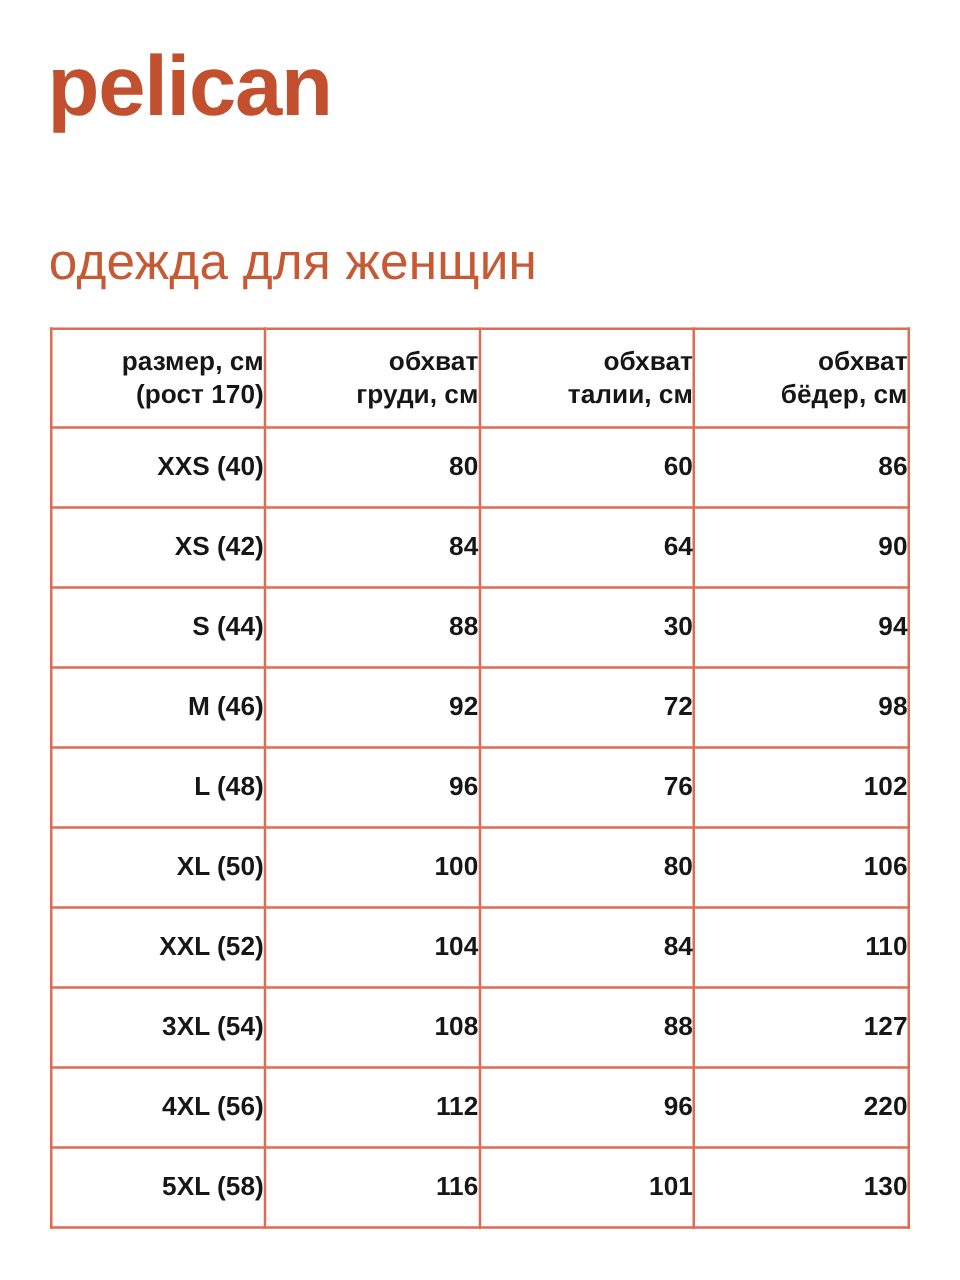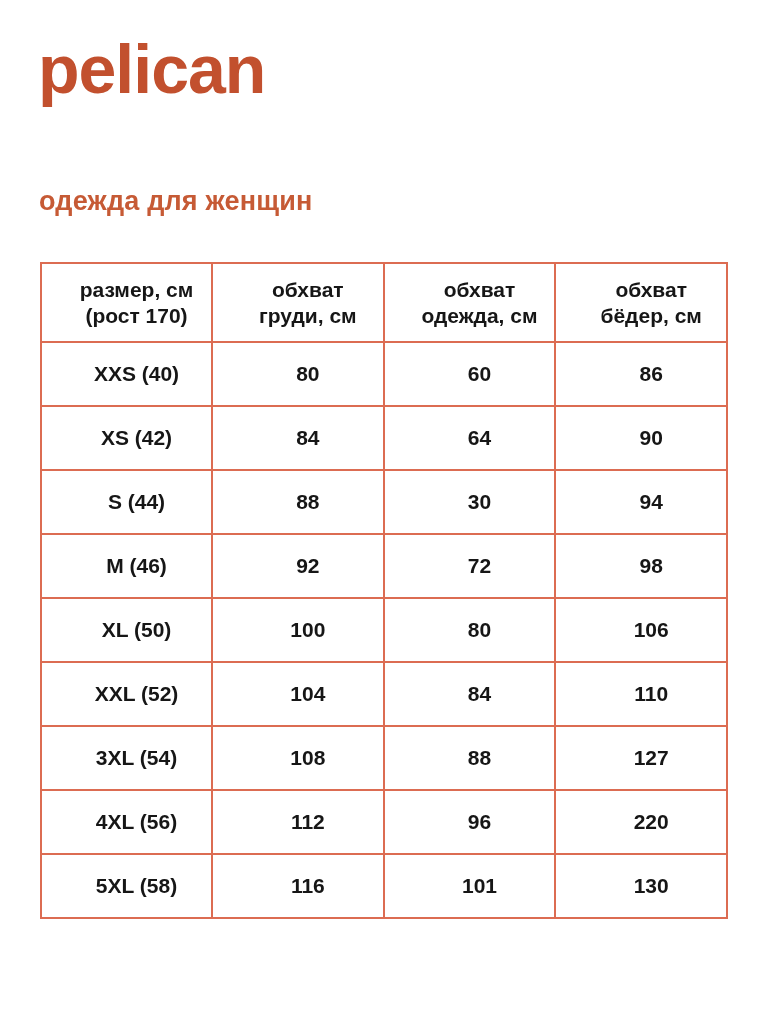--- a/index.html
+++ b/index.html
@@ -16,36 +16,36 @@
     left: 38px; top: 30px;
     font-size: 68px;
     font-weight: 800;
     letter-spacing: -1px;
     color: #c2502e;
   }
 
   .page-title {
     position: absolute;
     left: 39px; top: 186px;
-    font-size: 27px;
-    font-weight: 700;
+    font-size: 41px;
+    font-weight: 400;
     letter-spacing: 0.2px;
     color: #c65a35;
   }
 
   table.size-table {
     position: absolute;
     left: 40px; top: 262px;
     width: 688px;
     border-collapse: collapse;
     table-layout: fixed;
   }
   .size-table th, .size-table td {
     border: 2px solid #dc6c52;
-    text-align: center;
+    text-align: right;
     vertical-align: middle;
     color: #161616;
     font-weight: bold;
     background: #ffffff;
     padding-left: 20px;
   }
   .size-table th {
     height: 79px;
     font-size: 21px;
     line-height: 26px;
@@ -77,21 +77,21 @@
         <th>
           <span>размер, см</span><br>
           <span>(рост 170)</span>
         </th>
         <th>
           <span>обхват</span><br>
           <span>груди, см</span>
         </th>
         <th>
           <span>обхват</span><br>
-          <span>одежда, см</span>
+          <span>талии, см</span>
         </th>
         <th>
           <span>обхват</span><br>
           <span>бёдер, см</span>
         </th>
       </tr>
     </thead>
     <tbody>
       <tr>
         <td>XXS (40)</td>
@@ -109,20 +109,26 @@
         <td>S (44)</td>
         <td>88</td>
         <td>30</td>
         <td>94</td>
       </tr>
       <tr>
         <td>M (46)</td>
         <td>92</td>
         <td>72</td>
         <td>98</td>
+      </tr>
+      <tr>
+        <td>L (48)</td>
+        <td>96</td>
+        <td>76</td>
+        <td>102</td>
       </tr>
       <tr>
         <td>XL (50)</td>
         <td>100</td>
         <td>80</td>
         <td>106</td>
       </tr>
       <tr>
         <td>XXL (52)</td>
         <td>104</td>

